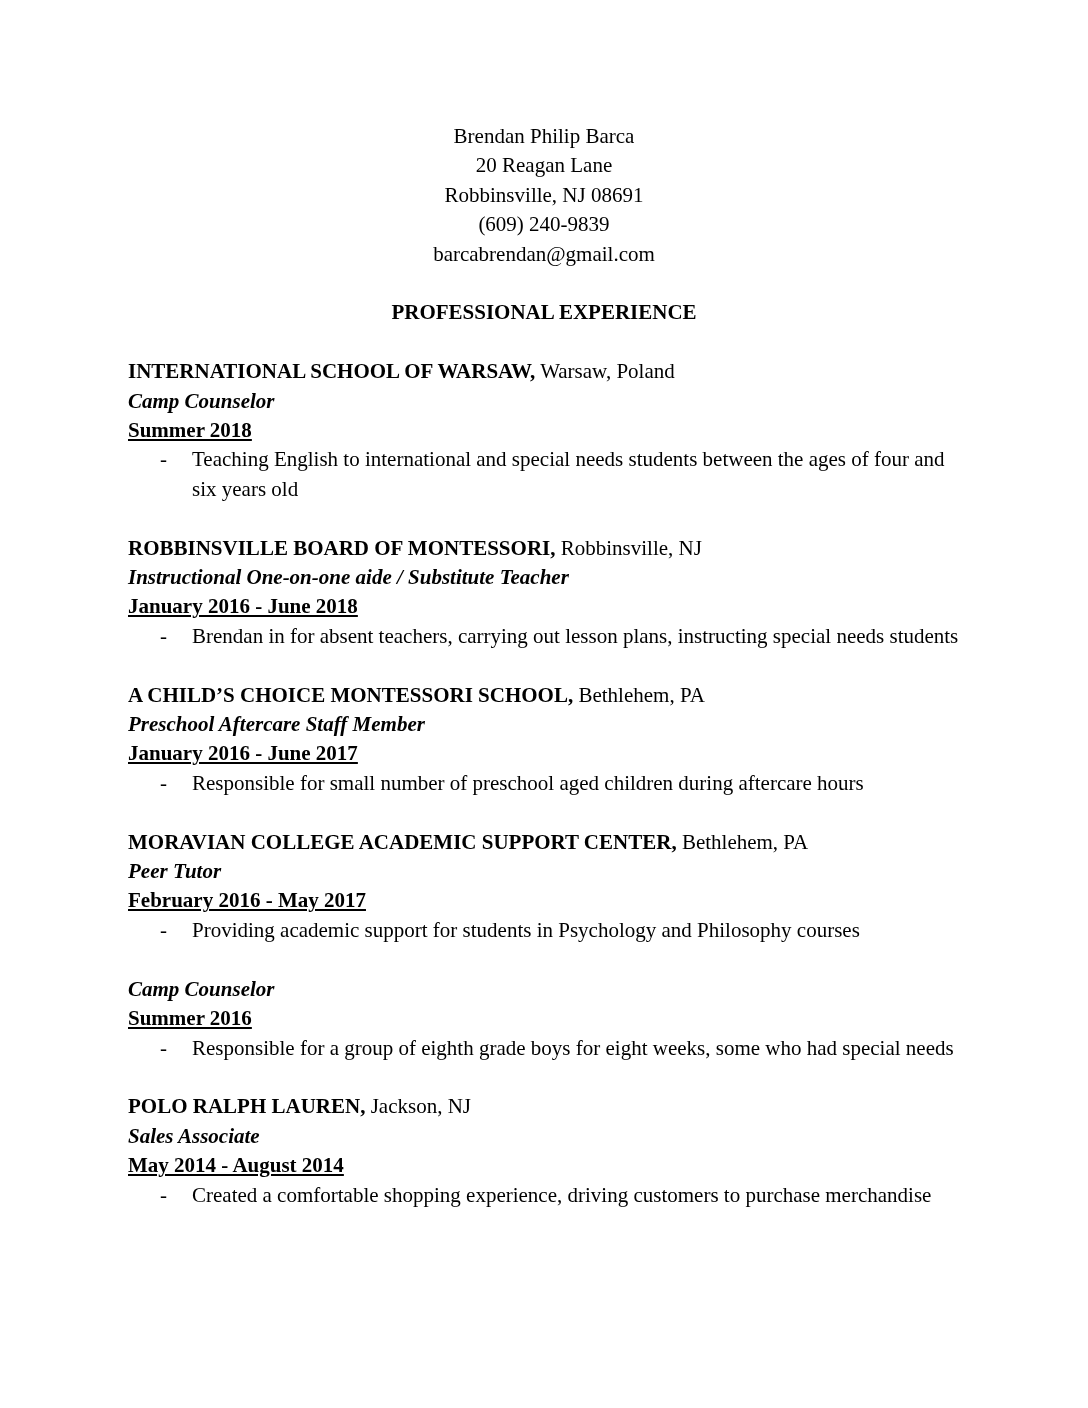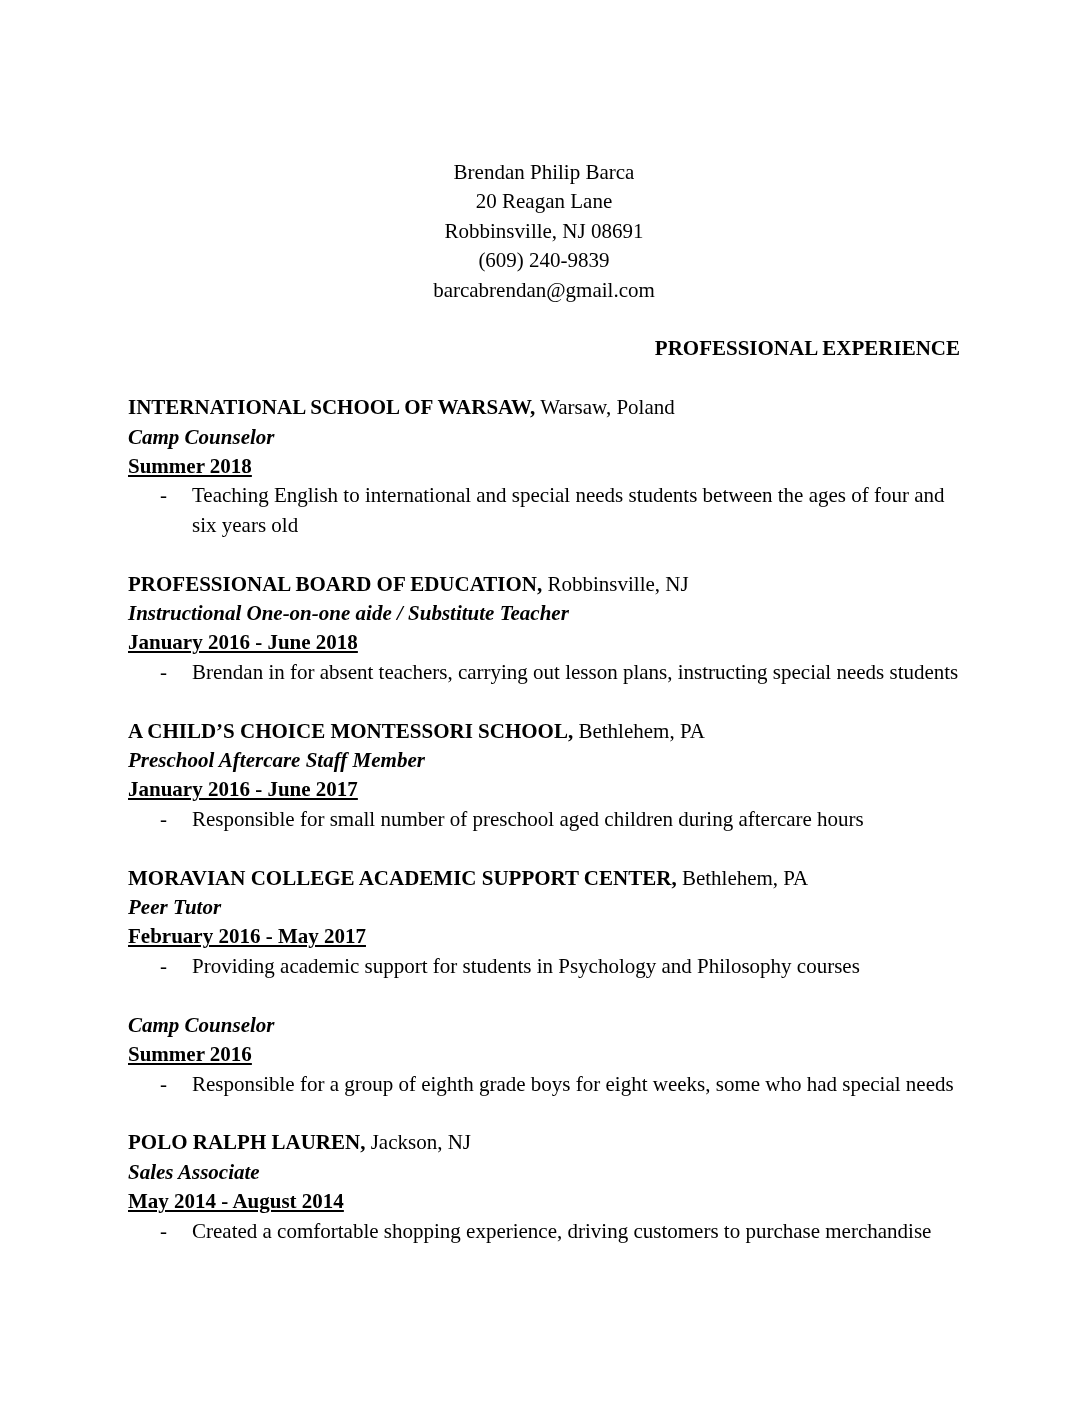--- a/index.html
+++ b/index.html
@@ -16,25 +16,25 @@
     color: #000000;
     font-family: "Liberation Serif", "DejaVu Serif", serif;
     font-size: 21px;
     line-height: 29.4px;
     padding: 122px 128px 40px 128px;
     overflow: hidden;
   }
   p { margin: 0; }
 
   
-  .contact-header { text-align: center; margin-top: 36px; }
+  .contact-header { text-align: center; }
 
   
   .section-title {
-    text-align: right;
+    text-align: center;
     font-weight: bold;
     margin-top: 29.4px;
     margin-bottom: 29.4px;
   }
 
   
   .experience { margin-top: 29.4px; }
   .experience:first-child { margin-top: 4px; }
 
   .employer { font-weight: bold; }
@@ -79,21 +79,21 @@
     <p class="dates">Summer 2018</p>
     <ul class="bullets">
   <li class="bullet">
             <span class="bullet-dash">-</span>
             <span class="bullet-text">Teaching English to international and special needs students between the ages of four and six years old</span>
           </li>
 </ul>
   </section>
 
   <section class="experience">
-    <p class="employer-line"><span class="employer">PROFESSIONAL BOARD OF EDUCATION,</span> <span class="location">Robbinsville, NJ</span></p>
+    <p class="employer-line"><span class="employer">ROBBINSVILLE BOARD OF MONTESSORI,</span> <span class="location">Robbinsville, NJ</span></p>
     <p class="role">Instructional One-on-one aide / Substitute Teacher</p>
     <p class="dates">January 2016 - June 2018</p>
     <ul class="bullets">
   <li class="bullet">
             <span class="bullet-dash">-</span>
             <span class="bullet-text">Brendan in for absent teachers, carrying out lesson plans, instructing special needs students</span>
           </li>
 </ul>
   </section>
 

